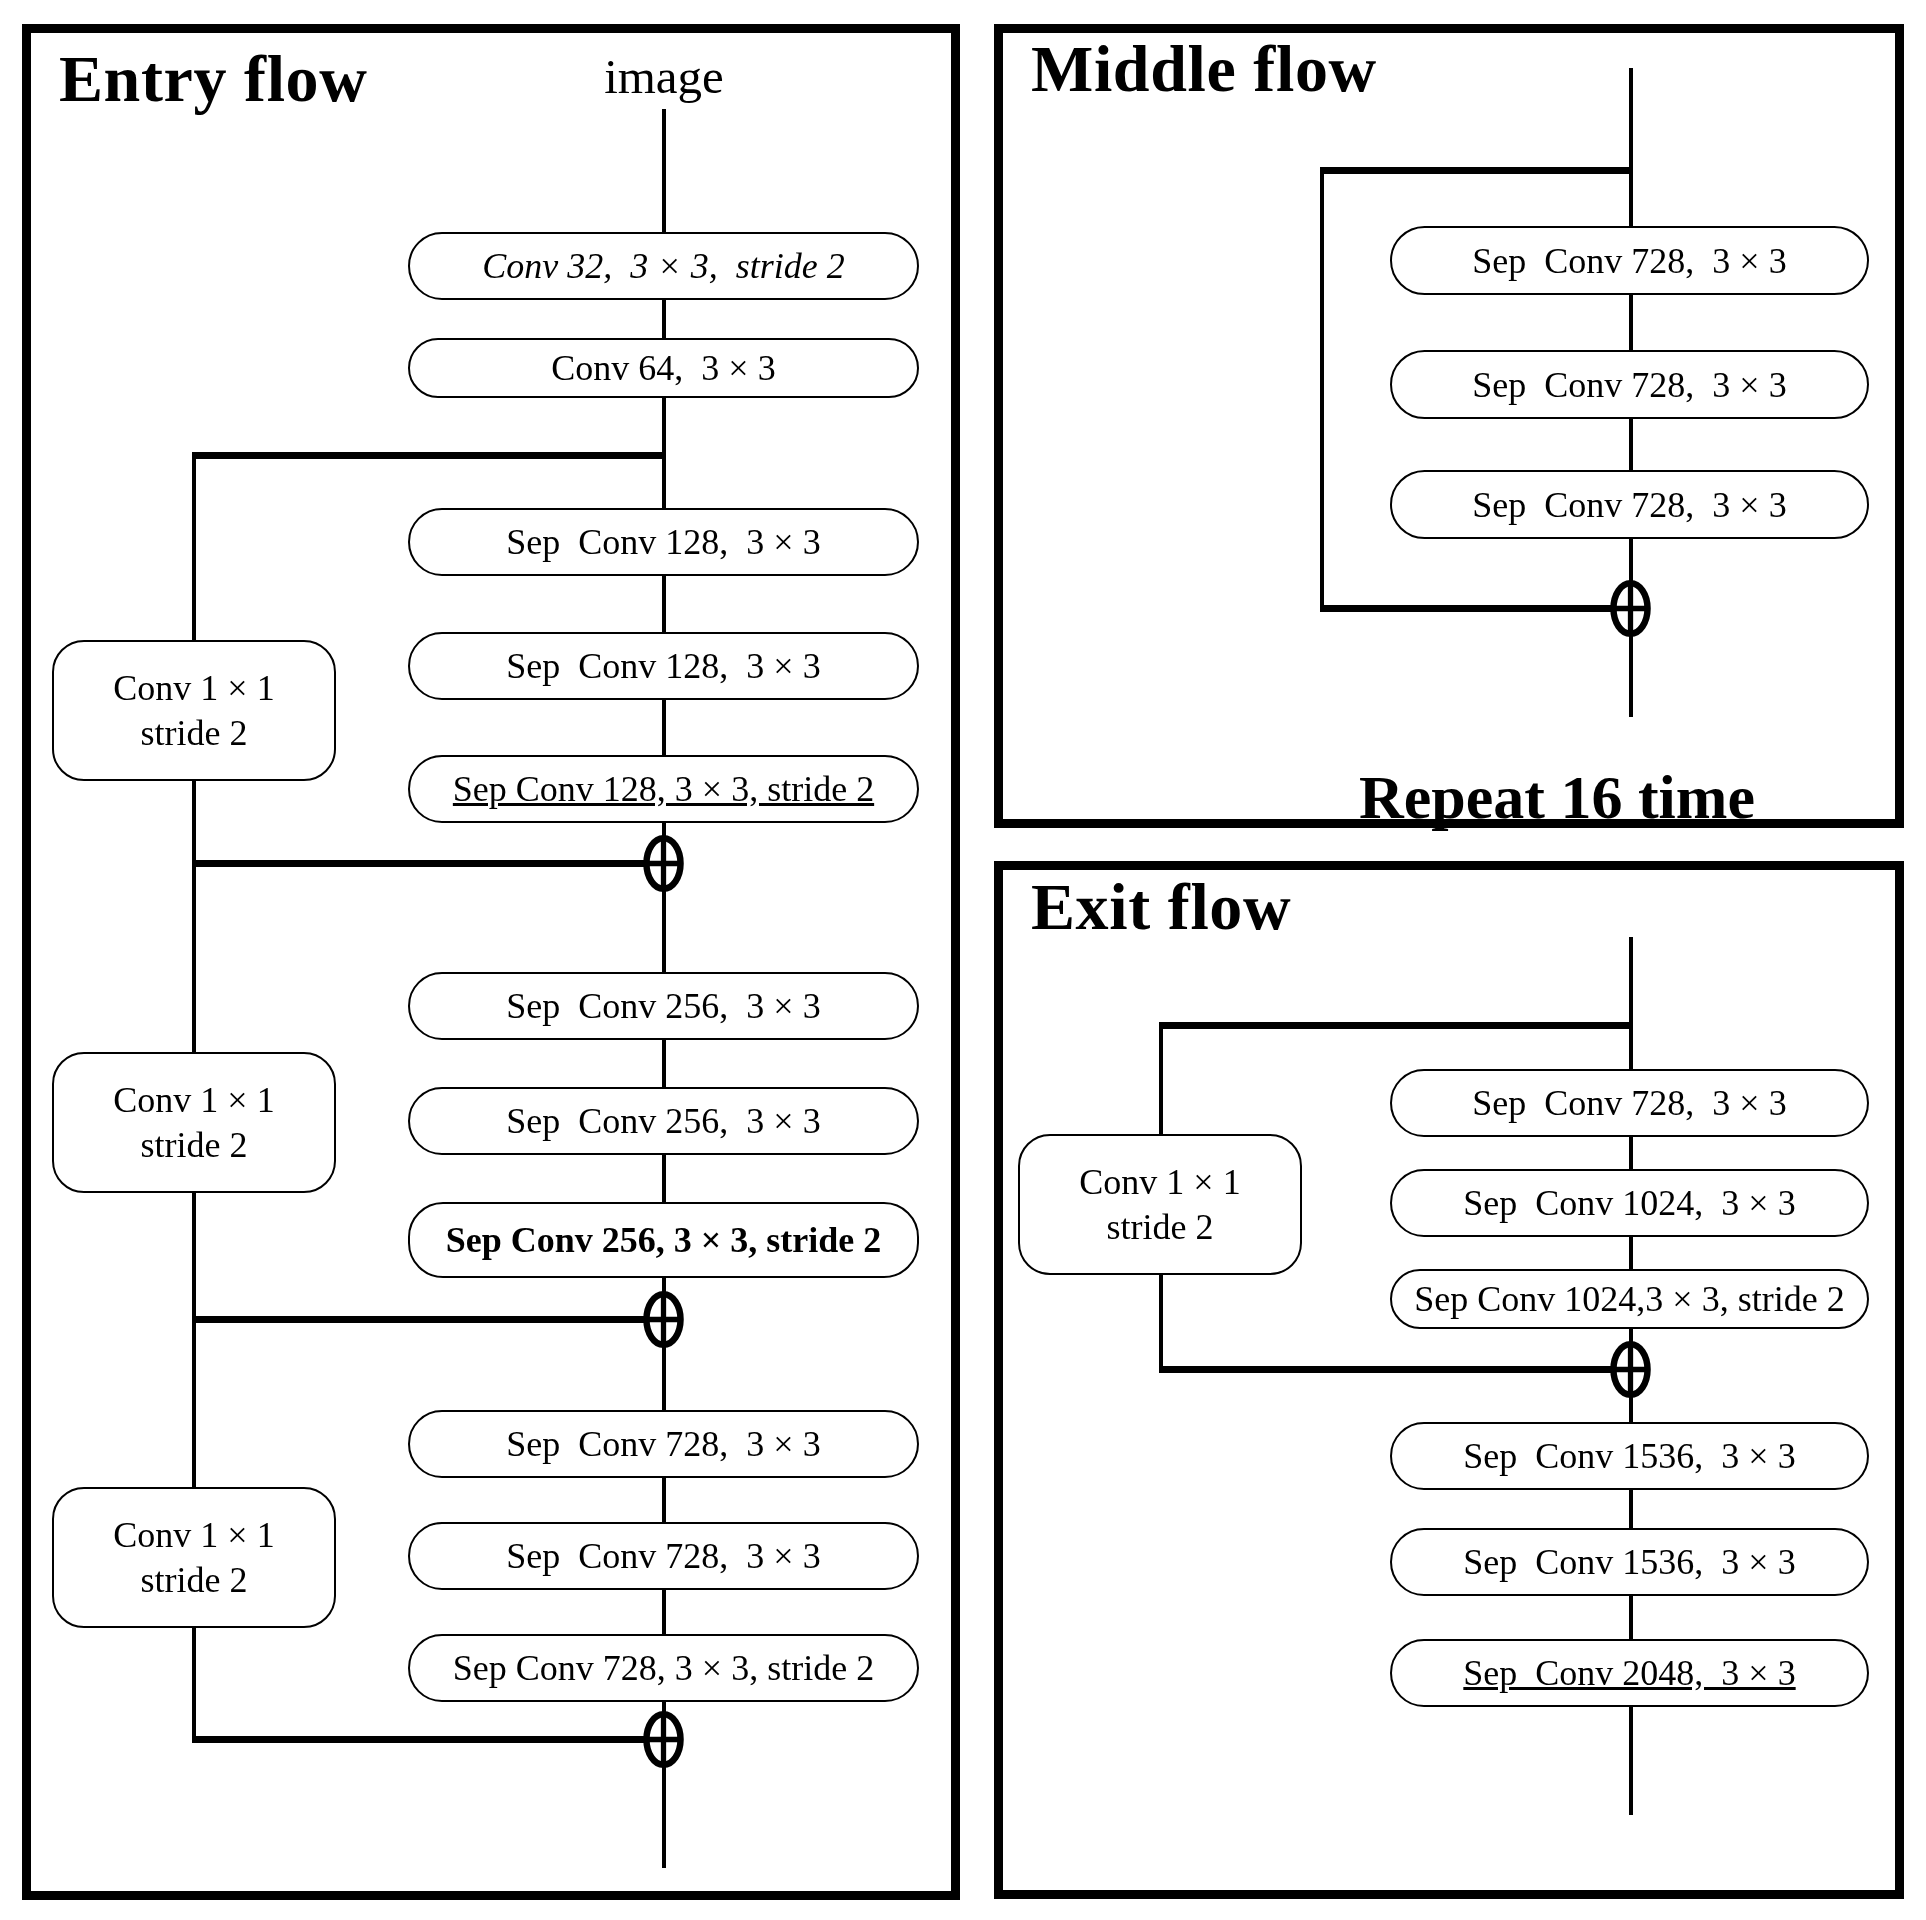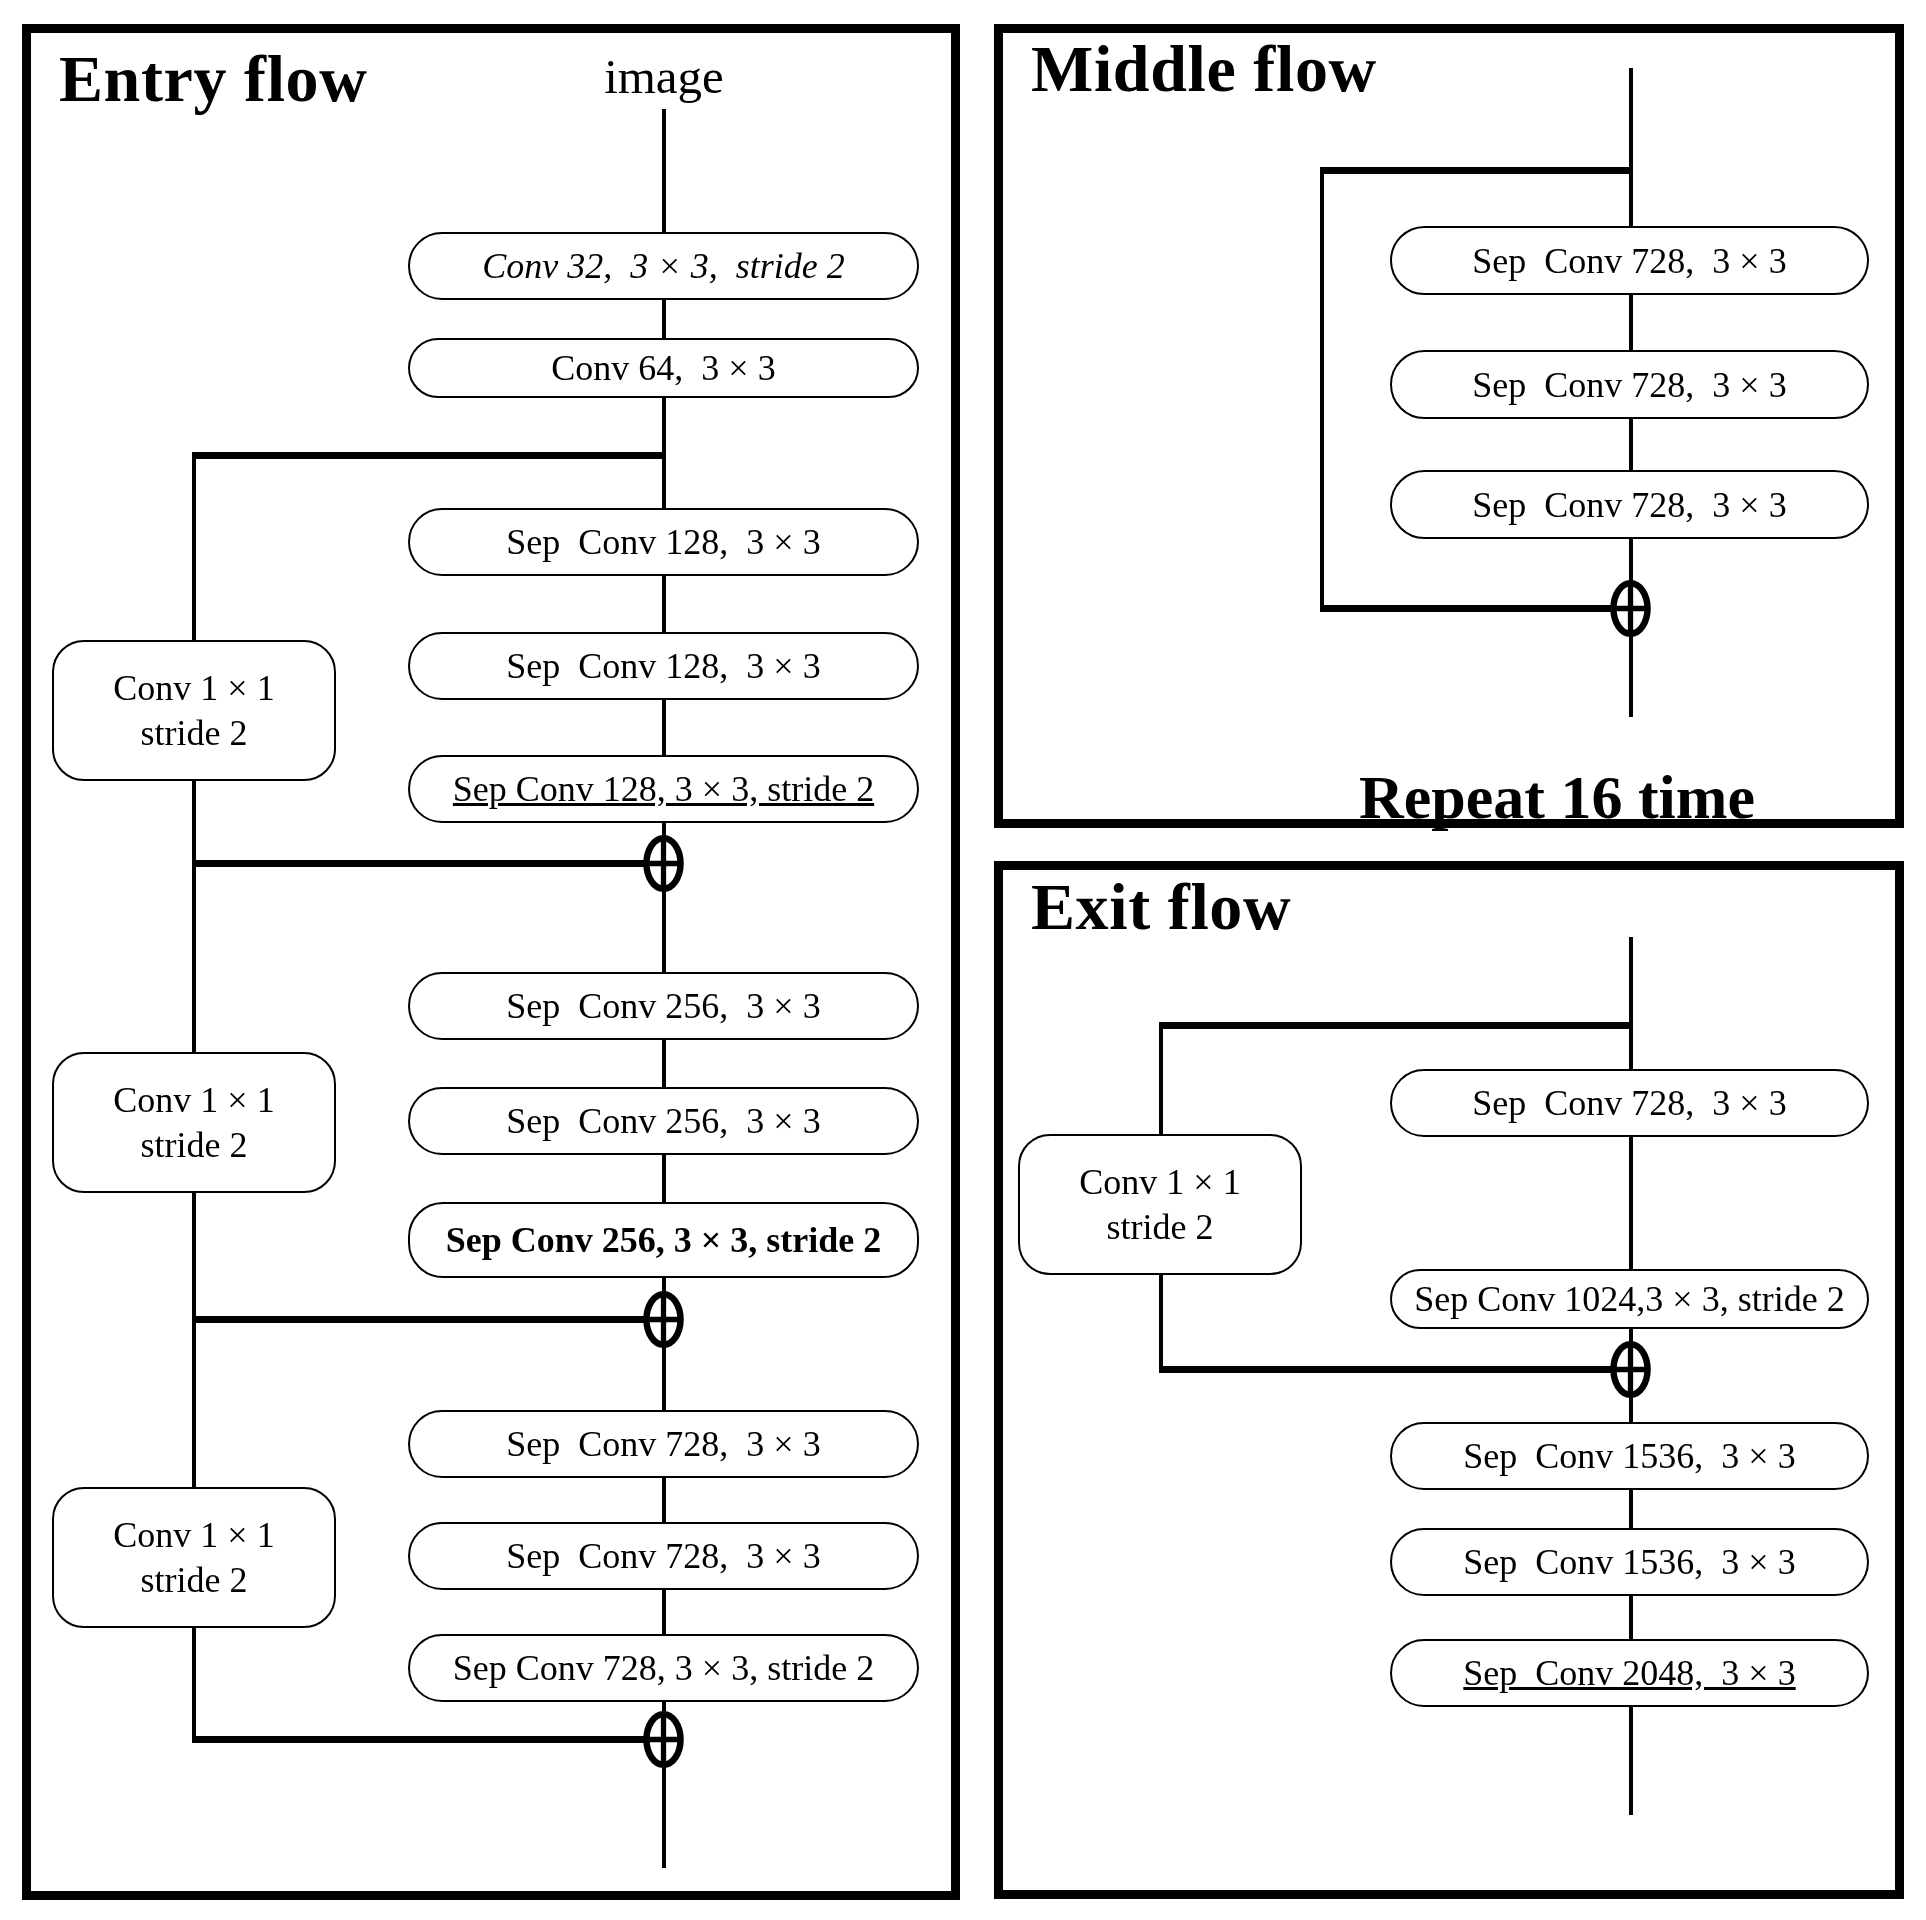--- a/index.html
+++ b/index.html
@@ -101,20 +101,21 @@
   <div class="hline" style="left:1159px;top:1022px;width:474px;"></div>
   <div class="vline" style="left:1159px;top:1022px;height:349px;"></div>
   <div class="hline" style="left:1159px;top:1366px;width:454px;"></div>
 
   <div class="node skip" style="left:1018px;top:1134px;width:284px;height:141px;">
     <span>Conv 1 × 1</span>
     <span>stride 2</span>
   </div>
 
   <div class="node" style="left:1390px;top:1069px;width:479px;height:68px;">Sep  Conv 728,  3 × 3</div>
+  <div class="node" style="left:1390px;top:1169px;width:479px;height:68px;">Sep  Conv 1024,  3 × 3</div>
   <div class="node" style="left:1390px;top:1269px;width:479px;height:60px;">Sep Conv 1024,3 × 3, stride 2</div>
 
   <svg class="plus" width="47" height="59" viewBox="0 0 80 100" style="left:1607px;top:1340px;">
     <ellipse cx="40" cy="50" rx="29" ry="43" fill="#fff" stroke="#000" stroke-width="11"></ellipse>
     <line x1="40" y1="4" x2="40" y2="96" stroke="#000" stroke-width="9"></line>
     <line x1="12" y1="50" x2="68" y2="50" stroke="#000" stroke-width="9"></line>
   </svg>
 
   <div class="node" style="left:1390px;top:1422px;width:479px;height:68px;">Sep  Conv 1536,  3 × 3</div>
   <div class="node" style="left:1390px;top:1528px;width:479px;height:68px;">Sep  Conv 1536,  3 × 3</div>

